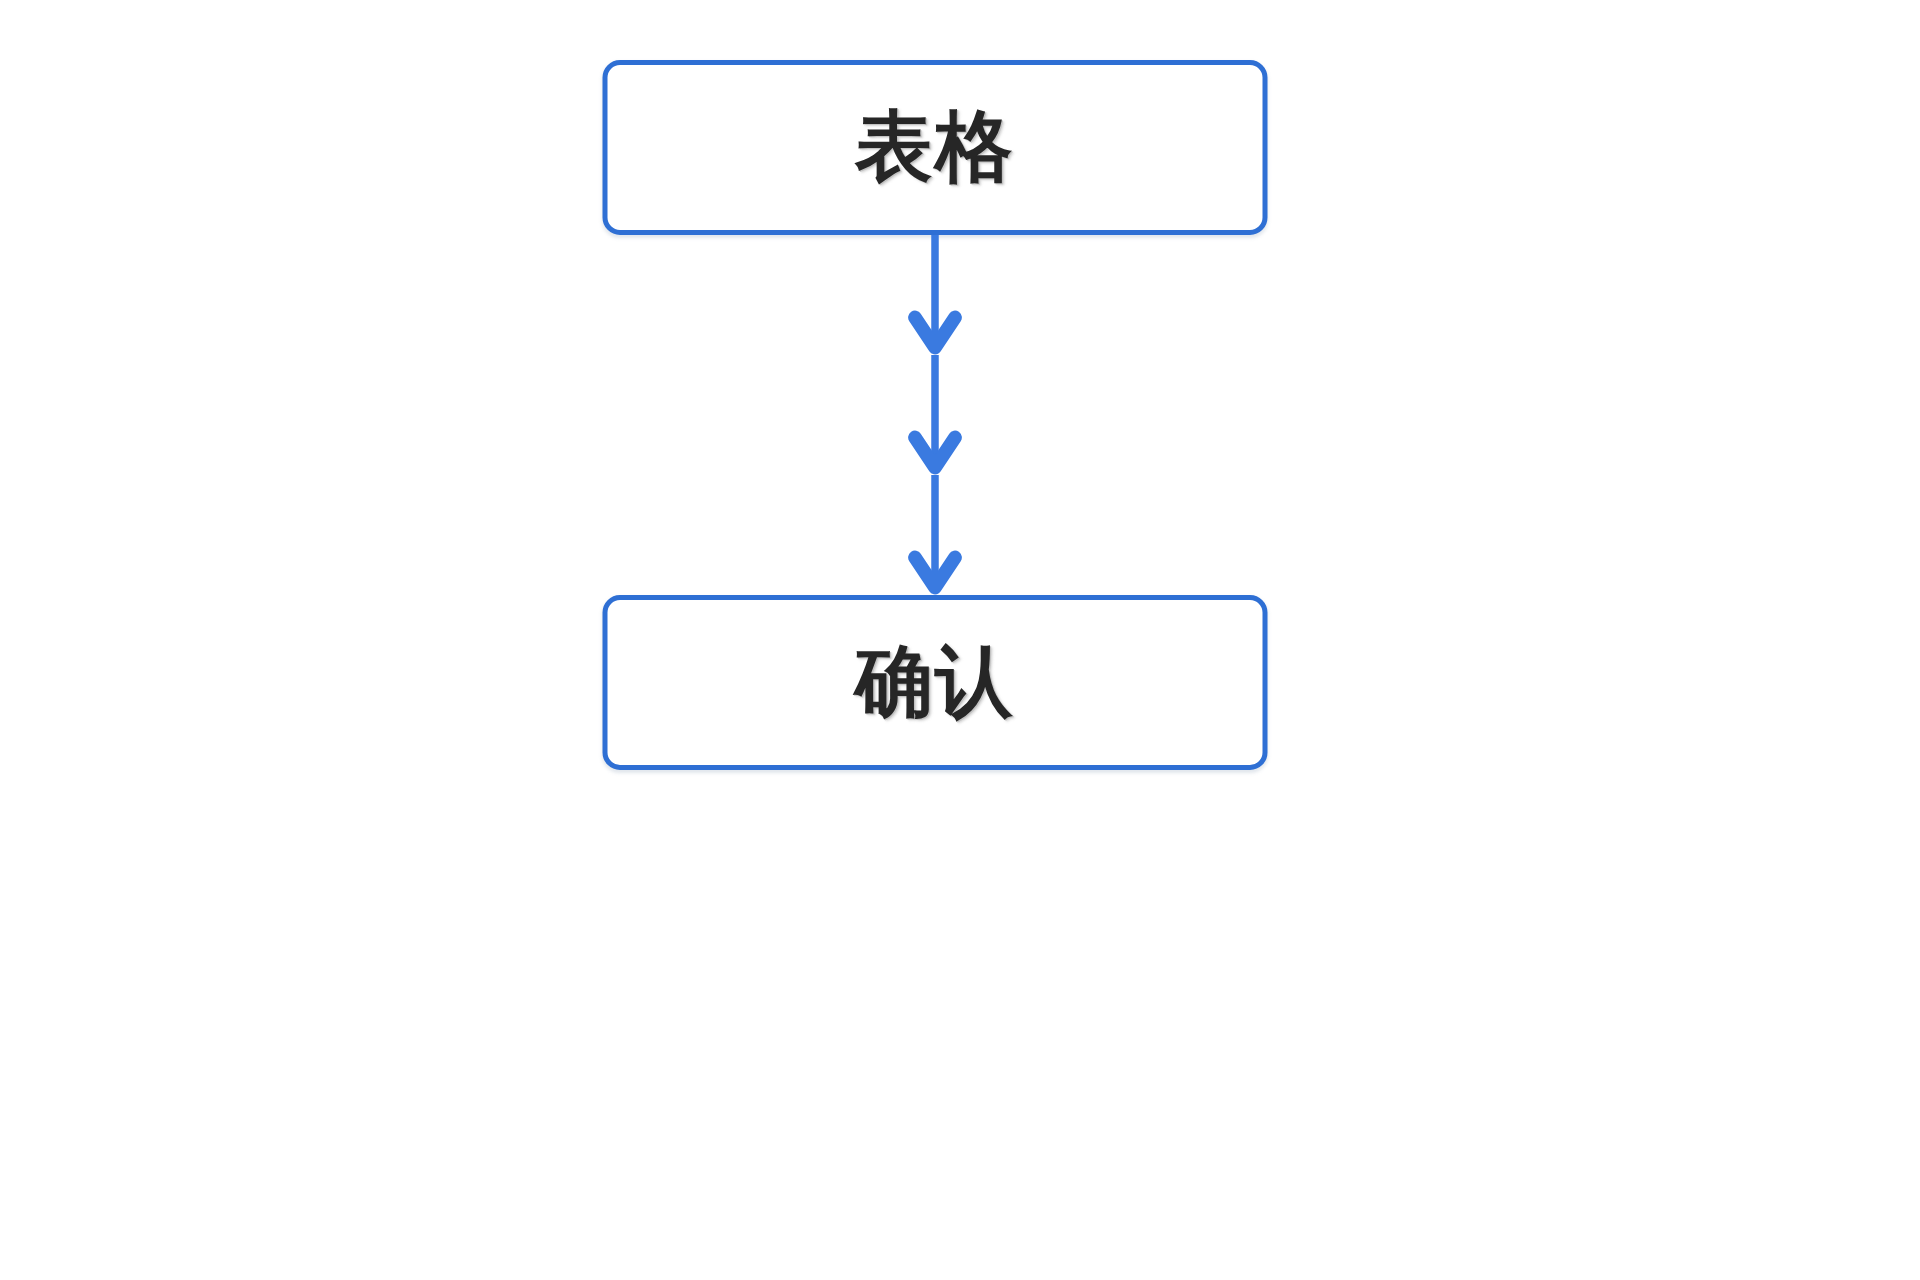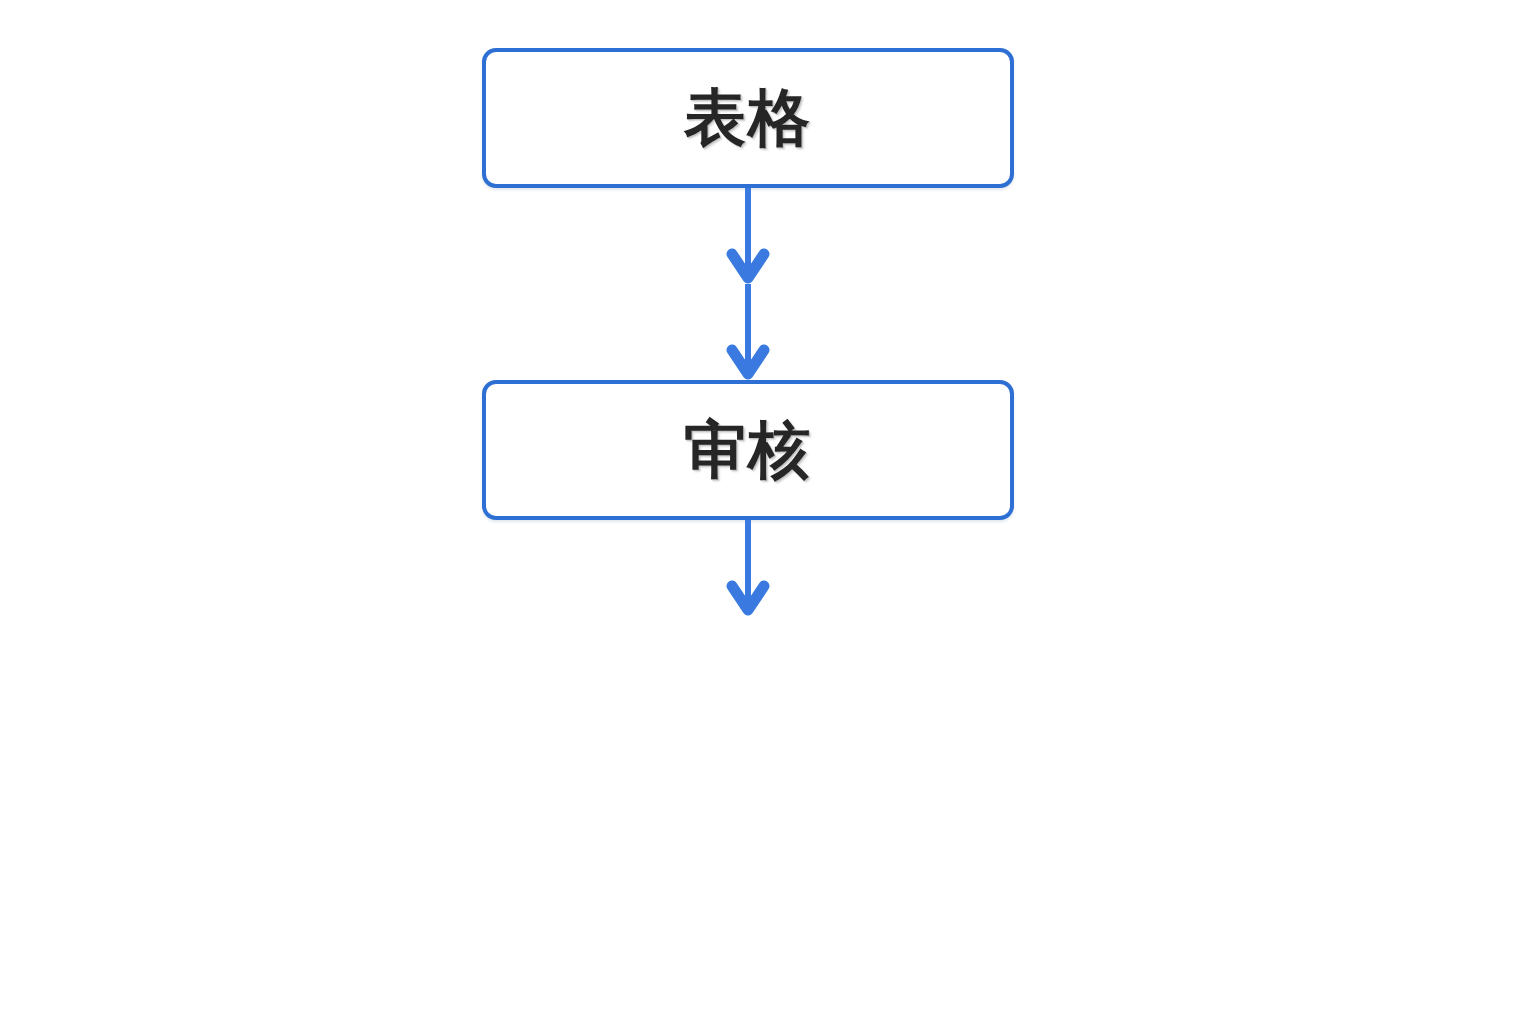--- a/index.html
+++ b/index.html
@@ -89,26 +89,26 @@
     </div>
 
 
     <div class="connector">
       <svg width="532" height="96" viewBox="0 0 532 96" xmlns="http://www.w3.org/2000/svg">
         <line x1="266" y1="0" x2="266" y2="88" stroke="#3a7ae0" stroke-width="6"></line>
         <polyline points="250,66 266,90 282,66" fill="none" stroke="#3a7ae0" stroke-width="11" stroke-linecap="round" stroke-linejoin="round"></polyline>
       </svg>
     </div>
 
-    <div class="node">
-      <span class="node-label">审核</span>
-    </div>
 
     <div class="connector">
       <svg width="532" height="96" viewBox="0 0 532 96" xmlns="http://www.w3.org/2000/svg">
         <line x1="266" y1="0" x2="266" y2="88" stroke="#3a7ae0" stroke-width="6"></line>
         <polyline points="250,66 266,90 282,66" fill="none" stroke="#3a7ae0" stroke-width="11" stroke-linecap="round" stroke-linejoin="round"></polyline>
       </svg>
     </div>
 
+    <div class="node">
+      <span class="node-label">确认</span>
+    </div>
 
   </div>
 </div>
 
 </body></html>

